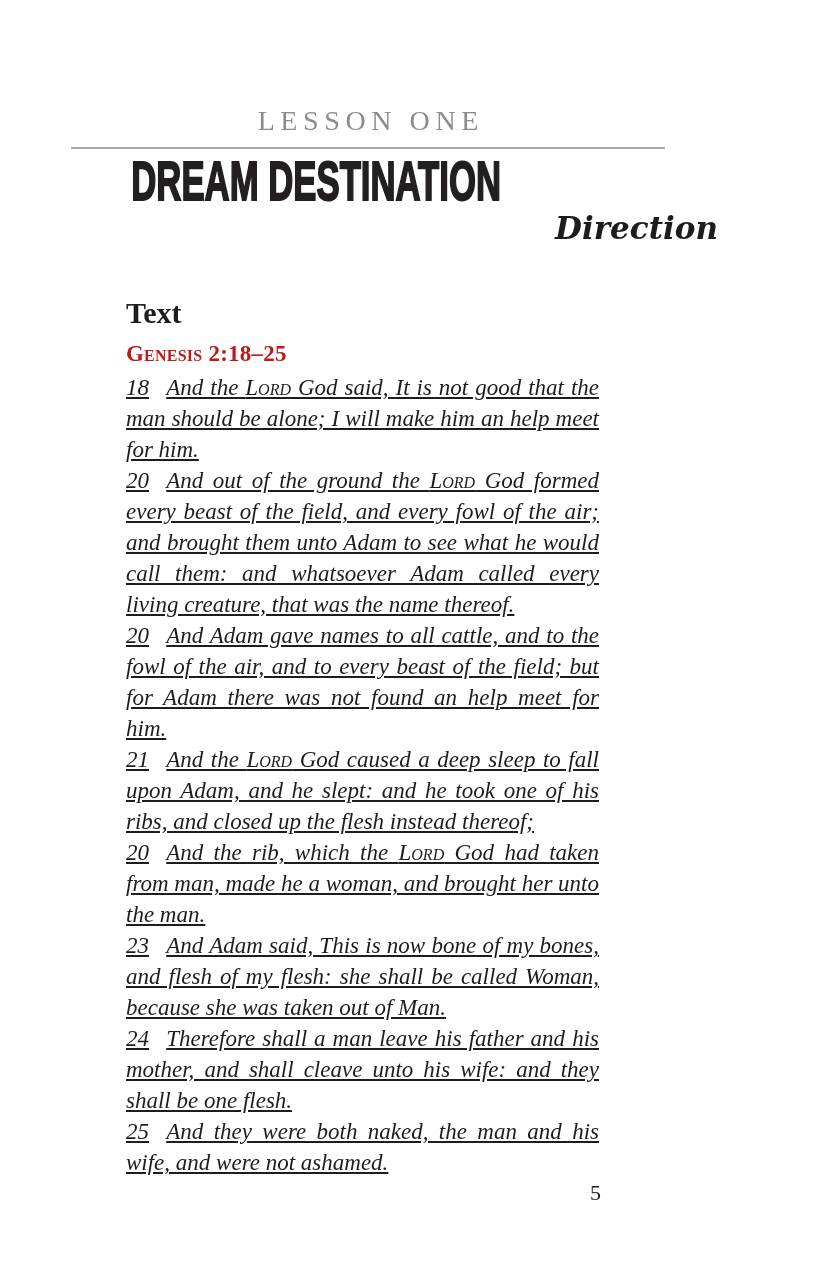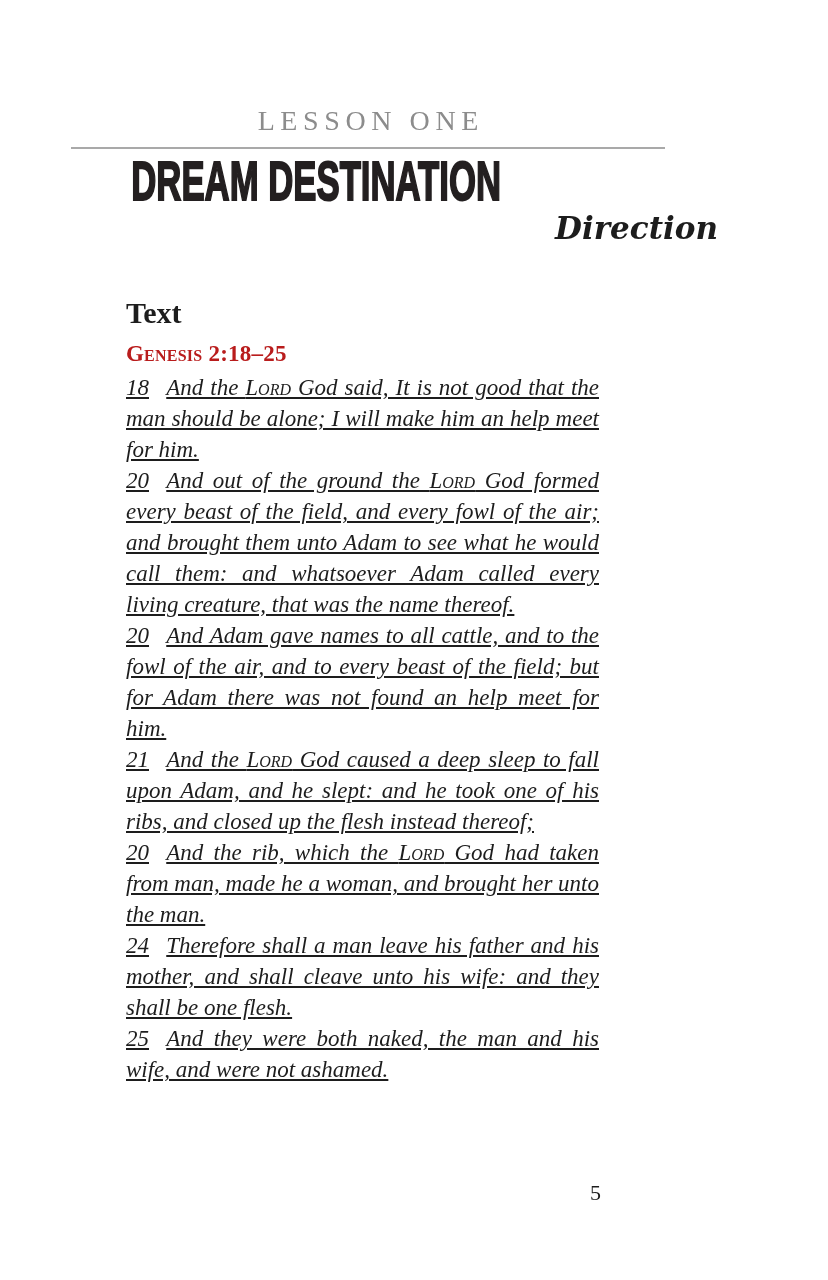--- a/index.html
+++ b/index.html
@@ -137,20 +137,21 @@
     <div class="section-heading">Text</div>
 
     <div class="scripture-reference">Genesis 2:18–25</div>
 
     <div class="verse-list">
         <p class="verse"><span class="vnum">18</span><span>And the </span><span class="sc">Lord</span><span> God said, It is not good that the man should be alone; I will make him an help meet for him.</span></p>
         <p class="verse"><span class="vnum">20</span><span>And out of the ground the </span><span class="sc">Lord</span><span> God formed every beast of the field, and every fowl of the air; and brought them unto Adam to see what he would call them: and whatsoever Adam called every living creature, that was the name thereof.</span></p>
         <p class="verse"><span class="vnum">20</span><span>And Adam gave names to all cattle, and to the fowl of the air, and to every beast of the field; but for Adam there was not found an help meet for him.</span></p>
         <p class="verse"><span class="vnum">21</span><span>And the </span><span class="sc">Lord</span><span> God caused a deep sleep to fall upon Adam, and he slept: and he took one of his ribs, and closed up the flesh instead thereof;</span></p>
         <p class="verse"><span class="vnum">20</span><span>And the rib, which the </span><span class="sc">Lord</span><span> God had taken from man, made he a woman, and brought her unto the man.</span></p>
+        <p class="verse"><span class="vnum">23</span><span>And Adam said, This is now bone of my bones, and flesh of my flesh: she shall be called Woman, because she was taken out of Man.</span></p>
         <p class="verse"><span class="vnum">24</span><span>Therefore shall a man leave his father and his mother, and shall cleave unto his wife: and they shall be one flesh.</span></p>
         <p class="verse"><span class="vnum">25</span><span>And they were both naked, the man and his wife, and were not ashamed.</span></p>
       </div>
   </div>
 
   <div class="page-number">5</div>
 
 </div>
 
 </body></html>

